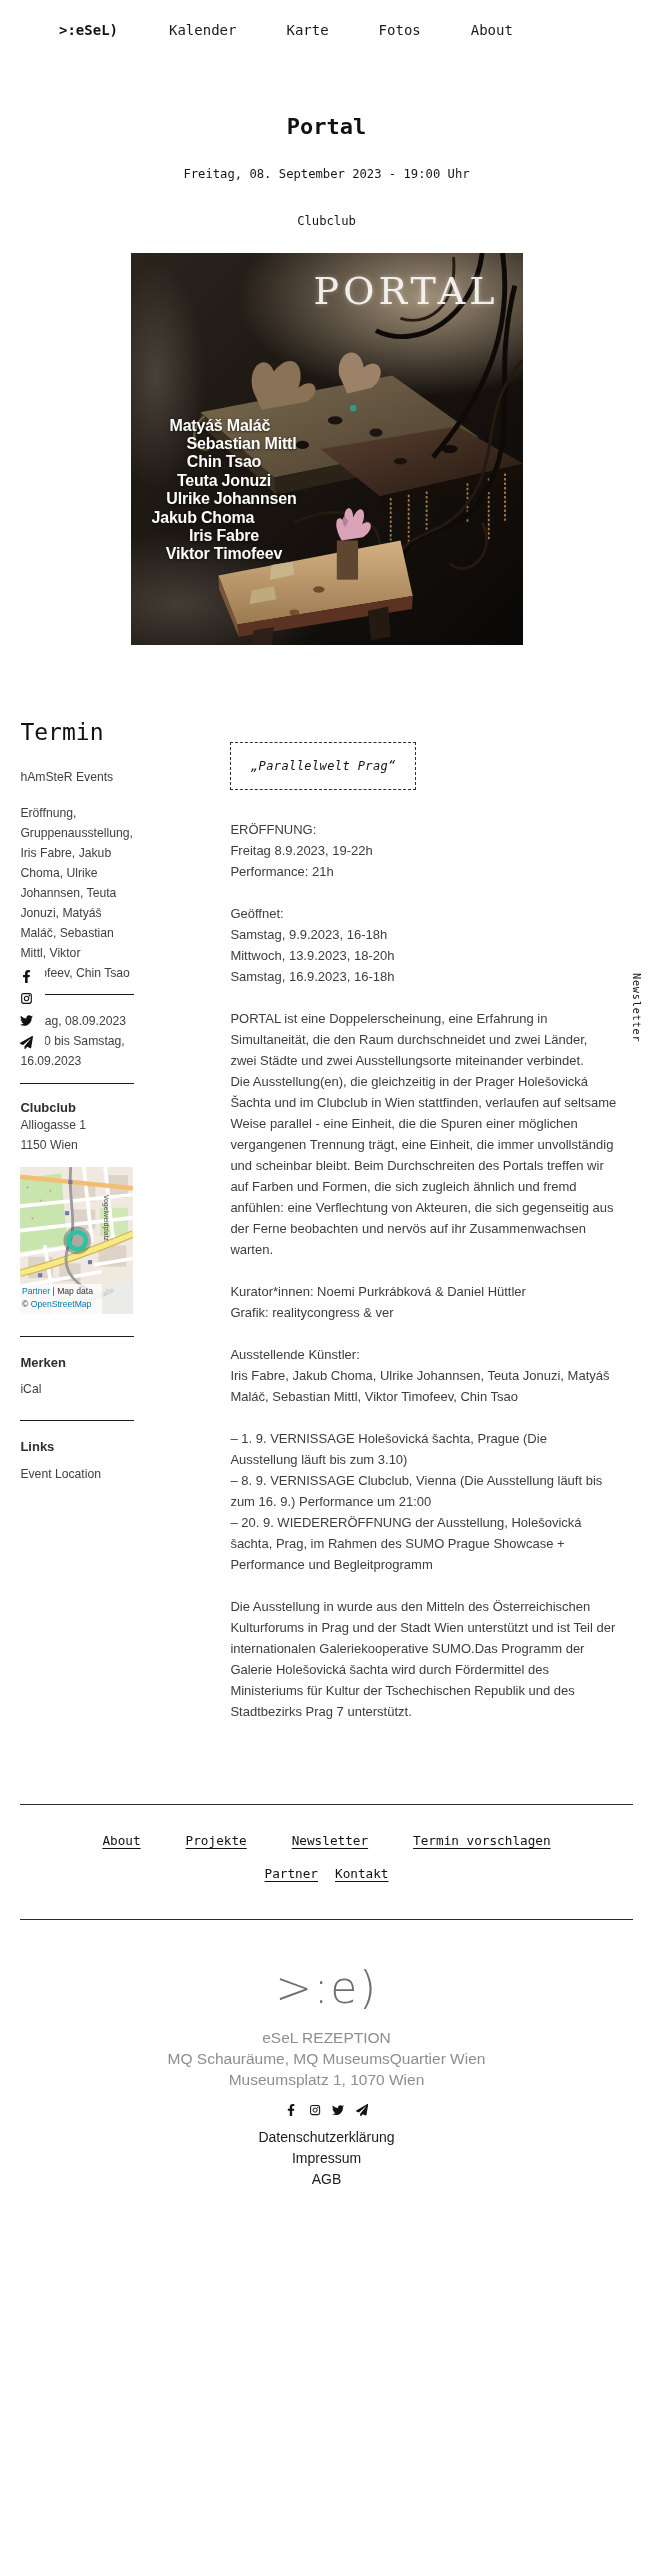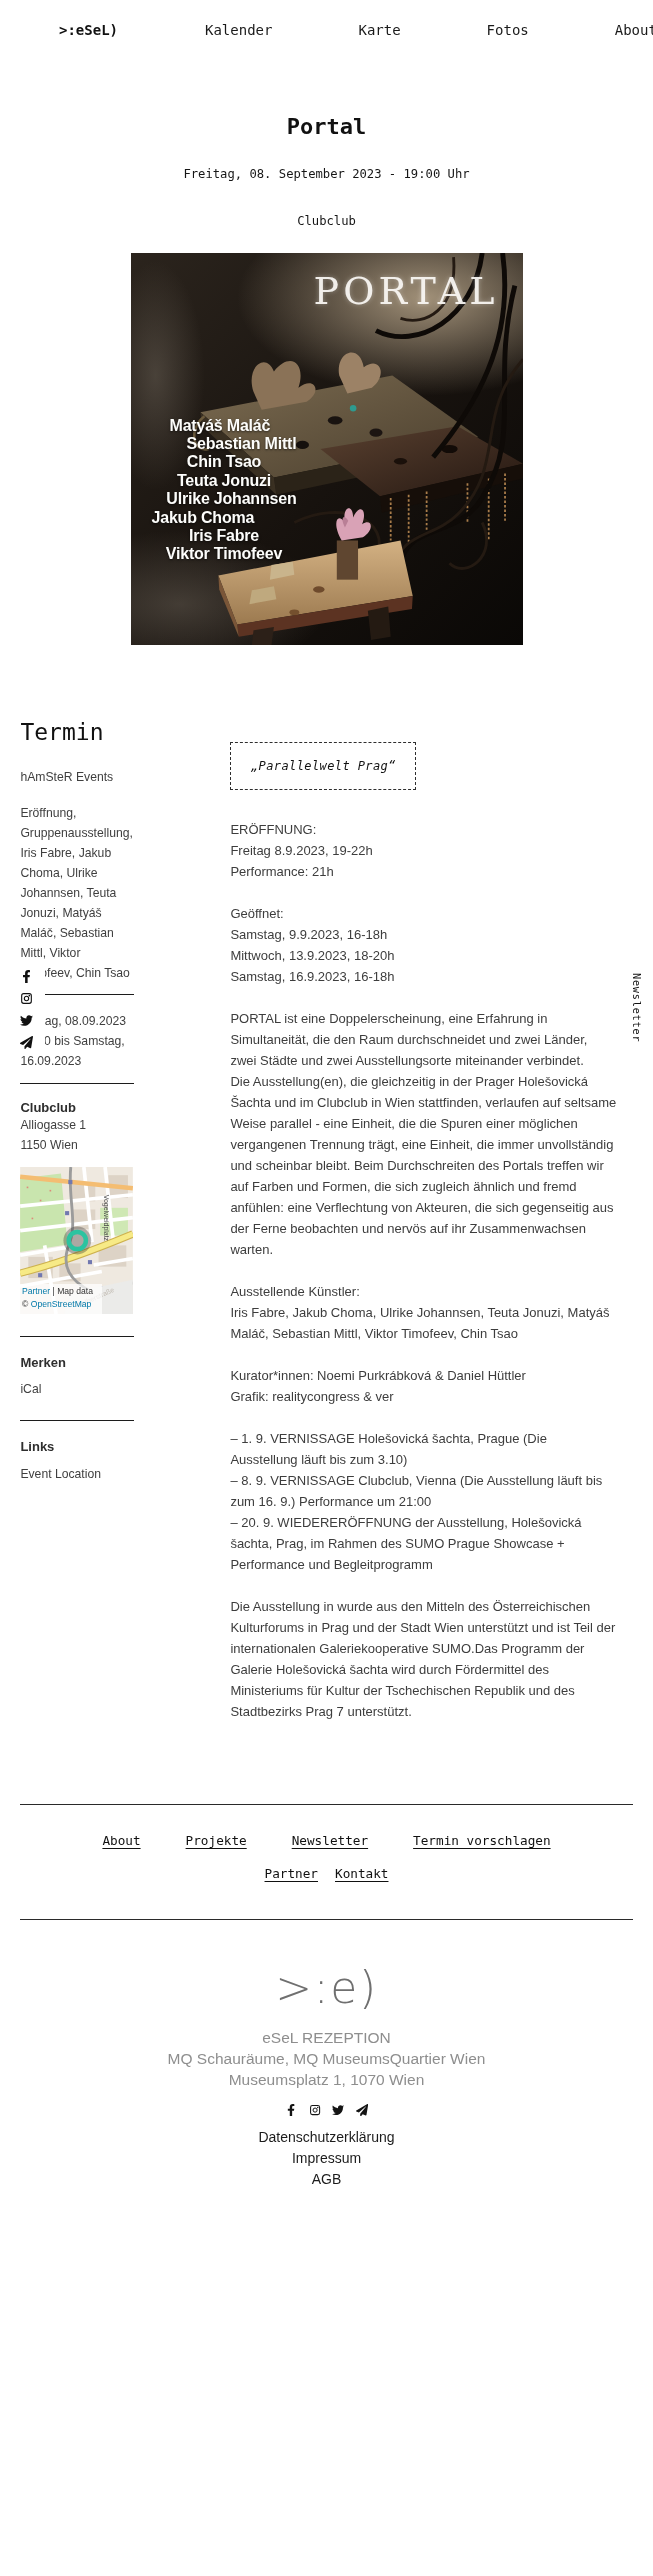--- a/index.html
+++ b/index.html
@@ -1,21 +1,21 @@
 <!DOCTYPE html>
 <html style="font-size:13px"><head>
 <meta charset="utf-8">
 <style>
   * { margin:0; padding:0; box-sizing:border-box; }
   html,body { background:#fff; }
   body { width:653px; font-family:"Liberation Sans", sans-serif; color:#404040; overflow-x:hidden; }
   .page { position:relative; width:653px; min-height:2576px; background:#fff; }
 
   
-  .topnav { display:flex; align-items:baseline; padding:22px 0 0 59px; font-family:"DejaVu Sans Mono", monospace; font-size:14px; color:#111;gap:36px; }
+  .topnav { display:flex; align-items:baseline; padding:22px 0 0 59px; font-family:"DejaVu Sans Mono", monospace; font-size:14px; color:#111; }
   .topnav .logo { font-weight:bold; margin-right:51px; text-decoration:none; color:#111; }
   .topnav a.nav-item { text-decoration:none; color:#1a1a1a; margin-right:50px; }
 
   
   .event-title { margin-top:76px; text-align:center; font-family:"DejaVu Sans Mono", monospace; font-size:22px; color:#111; }
   .event-date  { margin-top:28px; text-align:center; font-family:"DejaVu Sans Mono", monospace; font-size:12.2px; color:#161616; }
   .event-venue { margin-top:33px; text-align:center; font-family:"DejaVu Sans Mono", monospace; font-size:12.2px; color:#161616; }
 
   
   .poster { position:relative; width:392px; height:392px; margin:24.5px auto 0 auto; background:#0d0b09; overflow:hidden; }
@@ -271,24 +271,24 @@
       <div class="quote-box">„Parallelwelt Prag“</div>
       <p class="para">ERÖFFNUNG:
 Freitag 8.9.2023, 19-22h
 Performance: 21h</p>
       <p class="para">Geöffnet:
 Samstag, 9.9.2023, 16-18h
 Mittwoch, 13.9.2023, 18-20h
 Samstag, 16.9.2023, 16-18h</p>
       <p class="para">PORTAL ist eine Doppelerscheinung, eine Erfahrung in Simultaneität, die den Raum durchschneidet und zwei Länder, zwei Städte und zwei Ausstellungsorte miteinander verbindet.
 Die Ausstellung(en), die gleichzeitig in der Prager Holešovická Šachta und im Clubclub in Wien stattfinden, verlaufen auf seltsame Weise parallel - eine Einheit, die die Spuren einer möglichen vergangenen Trennung trägt, eine Einheit, die immer unvollständig und scheinbar bleibt. Beim Durchschreiten des Portals treffen wir auf Farben und Formen, die sich zugleich ähnlich und fremd anfühlen: eine Verflechtung von Akteuren, die sich gegenseitig aus der Ferne beobachten und nervös auf ihr Zusammenwachsen warten.</p>
+      <p class="para">Kurator*innen: Noemi Purkrábková &amp; Daniel Hüttler
+Grafik: realitycongress &amp; ver</p>
       <p class="para">Ausstellende Künstler:
 Iris Fabre, Jakub Choma, Ulrike Johannsen, Teuta Jonuzi, Matyáš Maláč, Sebastian Mittl, Viktor Timofeev, Chin Tsao</p>
-      <p class="para">Kurator*innen: Noemi Purkrábková &amp; Daniel Hüttler
-Grafik: realitycongress &amp; ver</p>
       <p class="para">– 1. 9. VERNISSAGE Holešovická šachta, Prague (Die Ausstellung läuft bis zum 3.10)
 – 8. 9. VERNISSAGE Clubclub, Vienna (Die Ausstellung läuft bis zum 16. 9.) Performance um 21:00
 – 20. 9. WIEDERERÖFFNUNG der Ausstellung, Holešovická šachta, Prag, im Rahmen des SUMO Prague Showcase + Performance und Begleitprogramm</p>
       <p class="para">Die Ausstellung in wurde aus den Mitteln des Österreichischen Kulturforums in Prag und der Stadt Wien unterstützt und ist Teil der internationalen Galeriekooperative SUMO.Das Programm der Galerie Holešovická šachta wird durch Fördermittel des Ministeriums für Kultur der Tschechischen Republik und des Stadtbezirks Prag 7 unterstützt.</p>
     </div>
   </div>
 
   <div class="social-stack">
     <a href="#"><svg class="icon16" viewBox="0 0 320 512" fill="currentColor">
           <path d="M279.14 288l14.22-92.66h-88.91v-60.13c0-25.35 12.42-50.06 52.24-50.06h40.42V6.26S260.43 0 225.36 0c-73.22 0-121.08 44.38-121.08 124.72v70.62H22.89V288h81.39v224h100.17V288z"></path>

